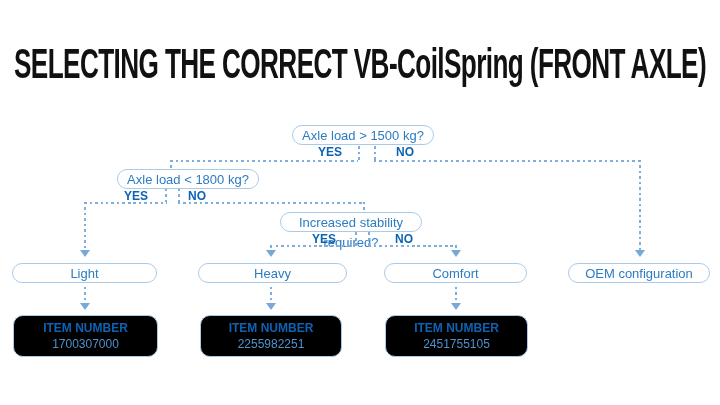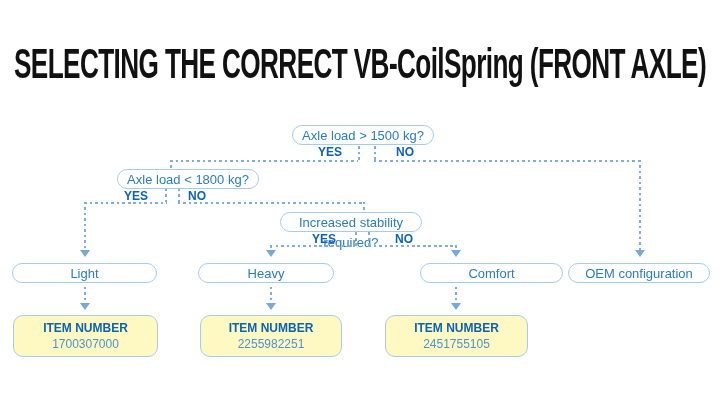--- a/index.html
+++ b/index.html
@@ -42,21 +42,21 @@
     background:repeating-linear-gradient(180deg,var(--c-line) 0,var(--c-line) 2.5px,transparent 2.5px,transparent 5.5px);
   }
   .arrow{
     position:absolute;width:0;height:0;
     border-left:5px solid transparent;border-right:5px solid transparent;
     border-top:7px solid var(--c-arrow);
   }
   .itembox{
     position:absolute;top:315px;height:42px;
     border:1.5px solid var(--c-border);border-radius:10px;
-    background:#fef9c3;text-align:center;box-sizing:border-box;
+    background:#000000;text-align:center;box-sizing:border-box;
     padding-top:5px;
   }
   .itembox .item-label{
     font-size:12px;font-weight:bold;color:var(--c-strong);line-height:15px;
   }
   .itembox .item-number{
     font-size:12px;color:var(--c-number);line-height:17px;
   }
 </style>
 </head>
@@ -94,22 +94,22 @@
   <div class="vline" style="left:355px;top:232px;height:14px;"></div>
   <div class="vline" style="left:368px;top:232px;height:14px;"></div>
   <div class="hline" style="left:270px;top:245px;width:85px;"></div>
   <div class="vline" style="left:270px;top:245px;height:5px;"></div>
   <div class="arrow" style="left:266px;top:250px;"></div>
   <div class="hline" style="left:368px;top:245px;width:88px;"></div>
   <div class="vline" style="left:455px;top:245px;height:5px;"></div>
   <div class="arrow" style="left:451px;top:250px;"></div>
 
   <div class="pill" style="left:12px;top:263px;width:145px;">Light</div>
-  <div class="pill" style="left:198px;top:263px;width:136px;">Heavy</div>
-  <div class="pill" style="left:384px;top:263px;width:143px;margin-left:36px;">Comfort</div>
+  <div class="pill" style="left:198px;top:263px;width:149px;">Heavy</div>
+  <div class="pill" style="left:384px;top:263px;width:143px;">Comfort</div>
   <div class="pill" style="left:568px;top:263px;width:142px;">OEM configuration</div>
 
   <div class="vline" style="left:84px;top:287px;height:16px;"></div>
   <div class="arrow" style="left:80px;top:303px;"></div>
   <div class="vline" style="left:270px;top:287px;height:16px;"></div>
   <div class="arrow" style="left:266px;top:303px;"></div>
   <div class="vline" style="left:455px;top:287px;height:16px;"></div>
   <div class="arrow" style="left:451px;top:303px;"></div>
 
   <div class="itembox" style="left:13px;width:145px;">

